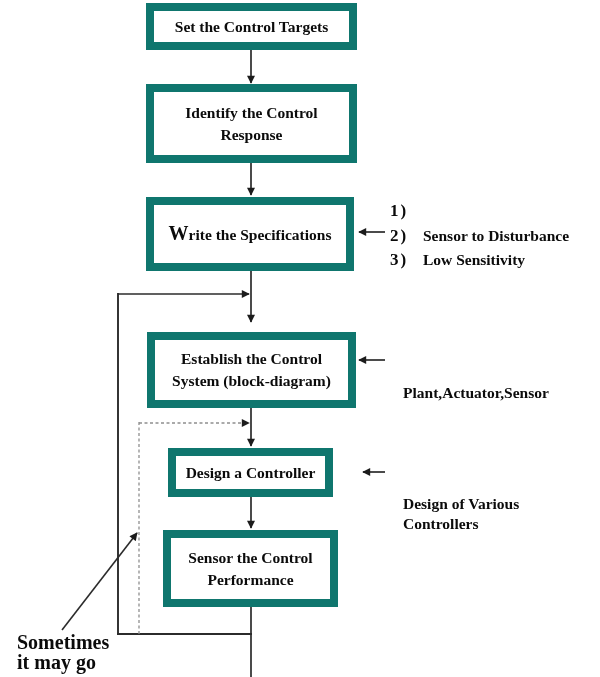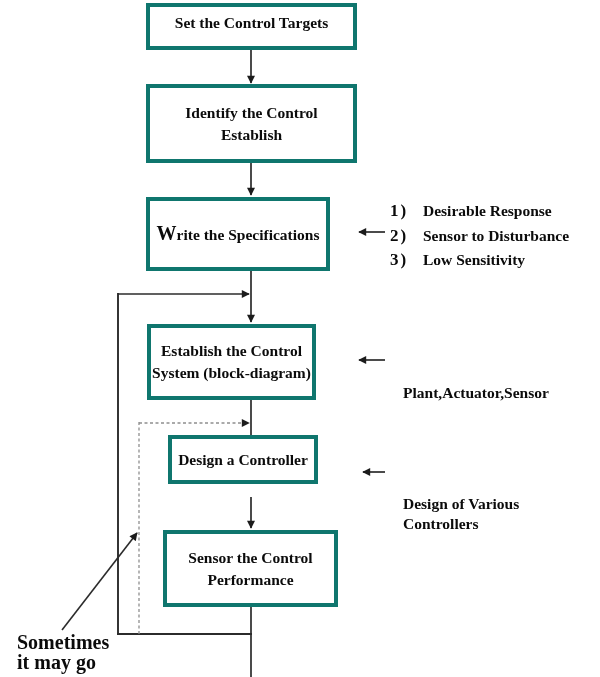--- a/index.html
+++ b/index.html
@@ -3,21 +3,21 @@
 <meta charset="utf-8">
 <style>
   html,body { margin:0; padding:0; background:#ffffff; }
   .stage {
     position:relative; width:600px; height:677px; background:#ffffff;
     font-family:"Liberation Serif", serif; color:#0b0b0b; overflow:hidden;
   }
   .wires { position:absolute; left:0; top:0; width:600px; height:677px; }
   .fbox {
     position:absolute; box-sizing:border-box;
-    border:4px solid #0f766e; background:#ffffff;
+    border:8px solid #0f766e; background:#ffffff;
     display:flex; flex-direction:column; align-items:center; justify-content:center;
     text-align:right; font-weight:bold; font-size:15.5px; line-height:22px;
   }
   .fbox.talign { justify-content:flex-start; padding-top:5px; }
   .bline { white-space:nowrap; }
   .lead-cap::first-letter { font-size:20px; }
   .note {
     position:absolute; font-weight:bold; font-size:15.5px; line-height:20px;
     white-space:nowrap;
   }
@@ -59,45 +59,44 @@
     <line x1="385" y1="360" x2="359" y2="360" stroke="#2b2b2b" stroke-width="1.7" marker-end="url(#arrow)"></line>
     <line x1="385" y1="472" x2="363" y2="472" stroke="#2b2b2b" stroke-width="1.7" marker-end="url(#arrow)"></line>
   </svg>
 
   <div class="fbox talign" style="left:146px; top:3px; width:211px; height:47px;">
     <div class="bline">Set the Control Targets</div>
   </div>
 
   <div class="fbox" style="left:146px; top:84px; width:211px; height:79px;">
     <div class="bline">Identify the Control</div>
-    <div class="bline">Establish</div>
+    <div class="bline">Response</div>
   </div>
 
-  <div class="fbox" style="left:146px; top:197px; width:184px; height:74px;">
+  <div class="fbox" style="left:146px; top:197px; width:208px; height:74px;">
     <div class="bline lead-cap">Write the Specifications</div>
   </div>
 
-  <div class="fbox" style="left:147px; top:324px; width:169px; height:76px;">
+  <div class="fbox" style="left:147px; top:332px; width:209px; height:76px;">
     <div class="bline">Establish the Control</div>
     <div class="bline">System (block-diagram)</div>
   </div>
 
-  <div class="fbox" style="left:168px; top:435px; width:150px; height:49px;">
+  <div class="fbox" style="left:168px; top:448px; width:165px; height:49px;">
     <div class="bline">Design a Controller</div>
   </div>
 
   <div class="fbox" style="left:163px; top:530px; width:175px; height:77px;">
     <div class="bline">Sensor the Control</div>
     <div class="bline">Performance</div>
   </div>
 
   <div class="specs">
     <div class="srow">
       <span class="snum">1)</span>
-      <span class="stext">Desirable Response</span>
     </div>
     <div class="srow">
       <span class="snum">2)</span>
       <span class="stext">Sensor to Disturbance</span>
     </div>
     <div class="srow">
       <span class="snum">3)</span>
       <span class="stext">Low Sensitivity</span>
     </div>
   </div>

